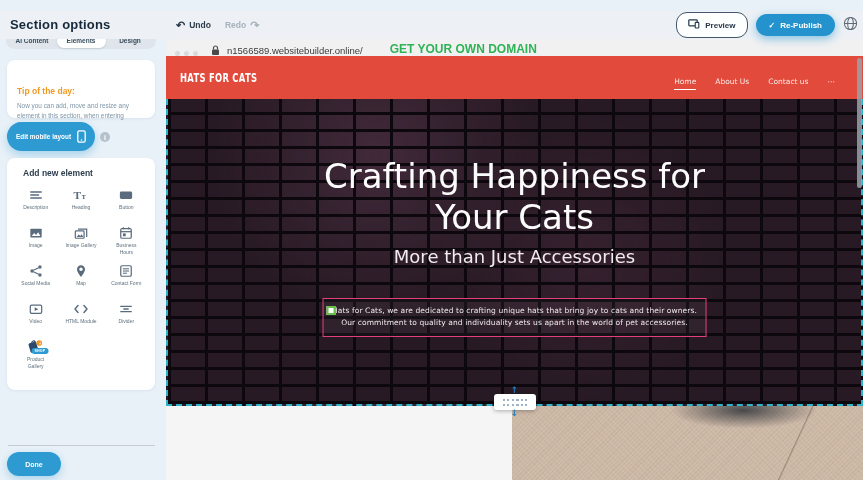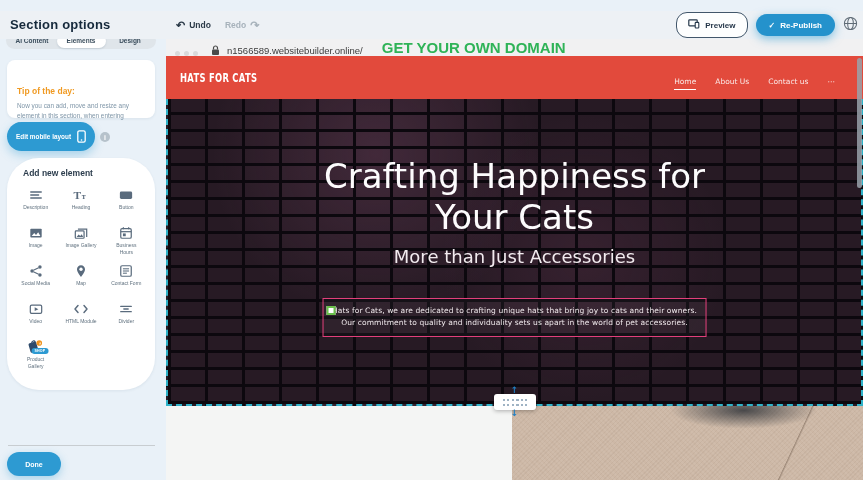--- a/index.html
+++ b/index.html
@@ -24,38 +24,38 @@
   .tab-bar { position:absolute; left:6px; top:4px; width:150px; height:17px; background:#dfe5ea; border-radius:9px; display:flex; align-items:center; padding:1.5px; }
   .tab { flex:1; height:14px; display:flex; align-items:center; justify-content:center; font-size:6.5px; font-weight:bold; color:#3b4e5d; border-radius:8px; cursor:pointer; }
   .tab.active { background:#fff; box-shadow:0 1px 2px rgba(30,60,90,.15); }
   .card { position:absolute; background:#fff; border-radius:8px; box-shadow:0 1px 3px rgba(30,60,90,.08); }
   .tip-card { left:7px; top:32px; width:148px; height:58px; padding:26px 10px; }
   .tip-title { font-size:8.5px; font-weight:bold; color:#f09a22; }
   .tip-body { margin-top:5px; font-size:6.4px; line-height:1.5; color:#7e95a7; }
   .btn-mobile { position:absolute; left:7px; top:94px; width:88px; height:29px; border-radius:15px; background:#2d9ad2; display:flex; align-items:center; justify-content:center; gap:6px; color:#fff; font-size:6.4px; font-weight:bold; box-shadow:0 4px 10px rgba(45,154,210,.35); cursor:pointer; }
   .info-dot { position:absolute; left:100px; top:104px; width:10px; height:10px; border-radius:50%; background:#b6c2cb; color:#fff; font-size:7px; font-weight:bold; display:flex; align-items:center; justify-content:center; cursor:pointer; }
   .info-dot::after { content:"i"; }
-  .add-card { left:7px; top:130px; width:148px; height:232px; padding:10px 6px 6px 6px;border-radius:32px; }
+  .add-card { left:7px; top:130px; width:148px; height:232px; padding:10px 6px 6px 6px; }
   .add-title { font-size:8.5px; font-weight:bold; color:#2c3d4d; padding-left:10px; }
   .element-grid { margin-top:9px; display:grid; grid-template-columns:repeat(3,1fr); row-gap:7px; }
   .cell { position:relative; display:flex; flex-direction:column; align-items:center; min-height:31px; cursor:pointer; }
   .cell .icon { height:15px; display:flex; align-items:center; justify-content:center; }
   .cell-label { margin-top:2px; font-size:5px; line-height:1.35; color:#60717f; text-align:center; max-width:34px; }
   .shop-badge { position:absolute; top:9px; left:55%; transform:translateX(-38%); background:#2d9ad2; color:#fff; font-size:3.6px; font-weight:bold; padding:1px 3px; border-radius:4px; letter-spacing:.2px; }
   .sb-divider { position:absolute; left:8px; top:417px; width:147px; height:1px; background:#c8cdd1; }
   .btn-done { position:absolute; left:7px; top:424px; width:54px; height:24px; border-radius:12px; background:#2d9ad2; color:#fff; font-size:7px; font-weight:bold; display:flex; align-items:center; justify-content:center; box-shadow:0 3px 8px rgba(45,154,210,.35); cursor:pointer; }
 
   
   .preview { position:absolute; left:166px; top:28px; width:697px; height:452px; background:#fff; }
   .chrome { position:absolute; left:0; top:0; width:697px; height:28px; background:#f1f1f2; display:flex; align-items:flex-end; }
   .win-dots { display:flex; gap:4px; margin-left:9px; }
   .win-dots i { width:5px; height:5px; border-radius:50%; background:#d9dadb; }
   .lock { margin-left:13px; display:flex; }
   .url-text { margin-left:7px; font-size:9.5px; color:#3b3b3b; }
-  .domain-link { margin-left:19px; font-size:15px; font-weight:bold; color:#2fb357; cursor:pointer; }
+  .domain-link { margin-left:27px; font-size:12px; font-weight:bold; color:#2fb357; cursor:pointer; }
 
   
   .site { position:absolute; left:0; top:28px; width:697px; height:424px; overflow:hidden; background:#f4f5f5; font-family:"DejaVu Sans", sans-serif; }
   .site-header { position:absolute; left:0; top:0; width:697px; height:43px; background:#e24a3c; display:flex; align-items:center; }
   .site-logo { margin-left:14px; color:#fff; font-weight:bold; font-size:12px; letter-spacing:.4px; transform:scaleX(.7); transform-origin:left center; white-space:nowrap; cursor:pointer; }
   .site-nav { position:absolute; right:28px; top:0; height:43px; display:flex; align-items:center; gap:19px; }
   .nav-item { color:#fbe9e7; font-size:7.5px; padding-bottom:3px; border-bottom:1.5px solid transparent; cursor:pointer; white-space:nowrap;margin-top:12px; }
   .nav-item.active { border-bottom-color:#fff; }
 
   .hero { position:absolute; left:0; top:43px; width:697px; height:307px;

